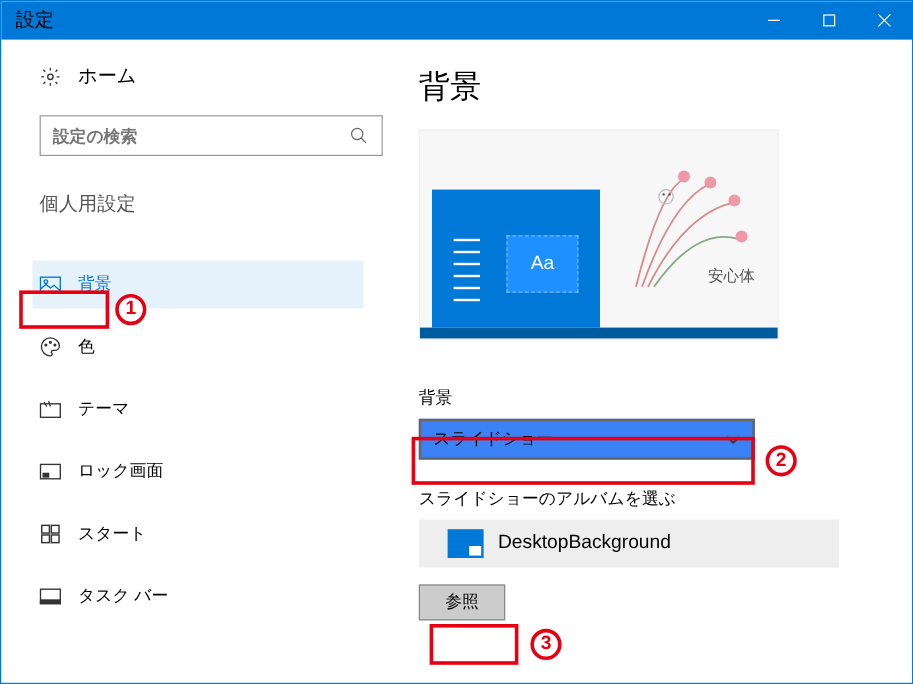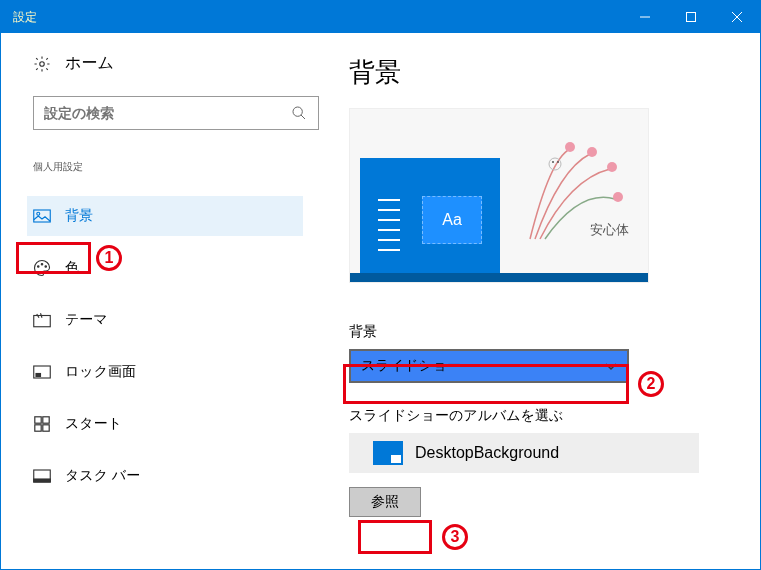--- a/index.html
+++ b/index.html
@@ -1,26 +1,26 @@
 <!DOCTYPE html>
 <html><head>
 <meta charset="utf-8">
 <style>
 * { margin: 0; padding: 0; box-sizing: border-box; font-family: "Yu Gothic UI", "Meiryo", sans-serif; }
 body { width: 761px; height: 570px; background: #fff; border: 1px solid #0078d7; overflow: hidden; position: relative; }
-.titlebar { height: 32px; background: #0078d7; color: #fef9c3; display: flex; align-items: center; padding-left: 12px; font-size: 12px; }
+.titlebar { height: 32px; background: #0078d7; color: #000000; display: flex; align-items: center; padding-left: 12px; font-size: 16px; }
 .titlebar-text { flex: 1; }
 .win-controls { display: flex; height: 100%; }
 .win-btn { width: 46px; display: flex; align-items: center; justify-content: center; font-size: 10px; }
 .content { display: flex; height: calc(100% - 32px); }
 .sidebar { width: 320px; padding: 20px 18px 0 32px; }
 .home-row { display: flex; align-items: center; gap: 14px; margin-bottom: 22px; }
 .search-box { border: 1px solid #999; height: 34px; display: flex; align-items: center; padding: 0 10px; margin-bottom: 30px; width: 286px; }
 .search-input { flex: 1; border: none; outline: none; font-size: 14px; color: #b91c1c; background: transparent; font-weight: bold; }
-.section-header { color: #555; font-size: 10px; margin-bottom: 22px; font-family: Liberation Mono, monospace; }
+.section-header { color: #555; font-size: 16px; margin-bottom: 36px; font-family: Liberation Mono, monospace; }
 .nav-item { display: flex; align-items: center; gap: 14px; height: 40px; padding: 0 6px; margin-left: -6px; margin-bottom: 12px; font-size: 14px; cursor: pointer; position: relative; }
 .nav-item.selected { background: #e6f2fb; }
 .icon { width: 18px; height: 18px; display: inline-flex; align-items: center; justify-content: center; color: #333; }
 .main { flex: 1; padding: 22px 0 0 28px; }
 .main h1 { font-size: 26px; font-weight: 400; margin-bottom: 18px; }
 .preview { width: 300px; height: 175px; background: #f7f7f7; position: relative; margin-bottom: 40px; border: 1px solid #eee; }
 .preview-taskbar { position: absolute; bottom: 0; left: 0; right: 0; height: 9px; background: #005a9e; }
 .preview-window { position: absolute; left: 10px; bottom: 9px; width: 140px; height: 115px; background: #0078d7; }
 .preview-tile { position: absolute; left: 72px; bottom: 38px; width: 60px; height: 48px; background: #1e90ff; display: flex; align-items: center; justify-content: center; color: #fff; font-size: 16px; border: 1px dashed rgba(255,255,255,0.4); }
 .preview-lines { position: absolute; left: 18px; bottom: 22px; display: flex; flex-direction: column; gap: 8px; }

